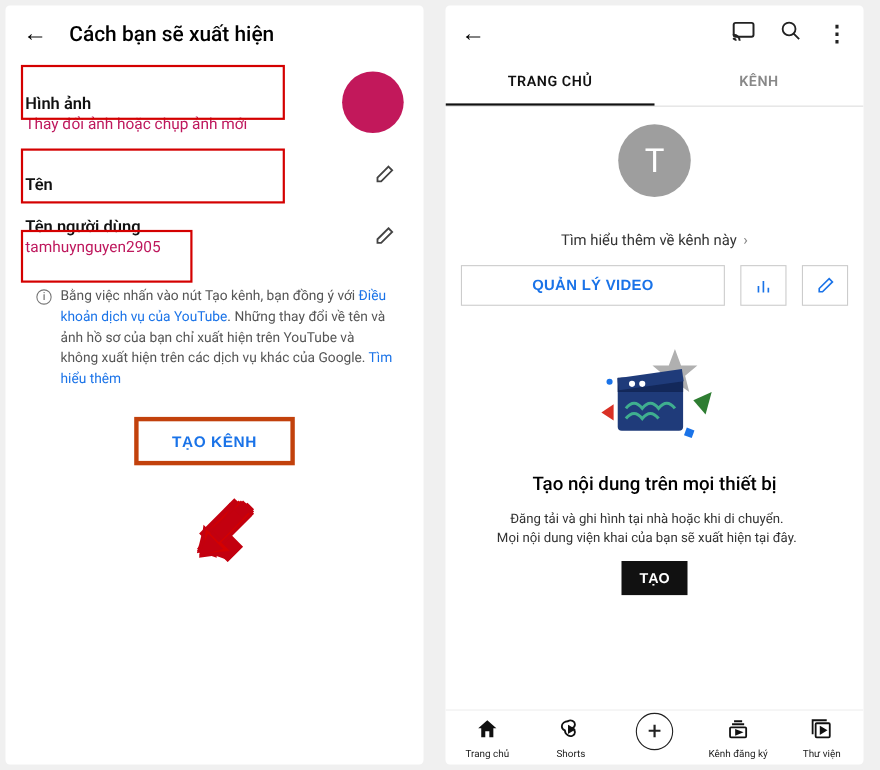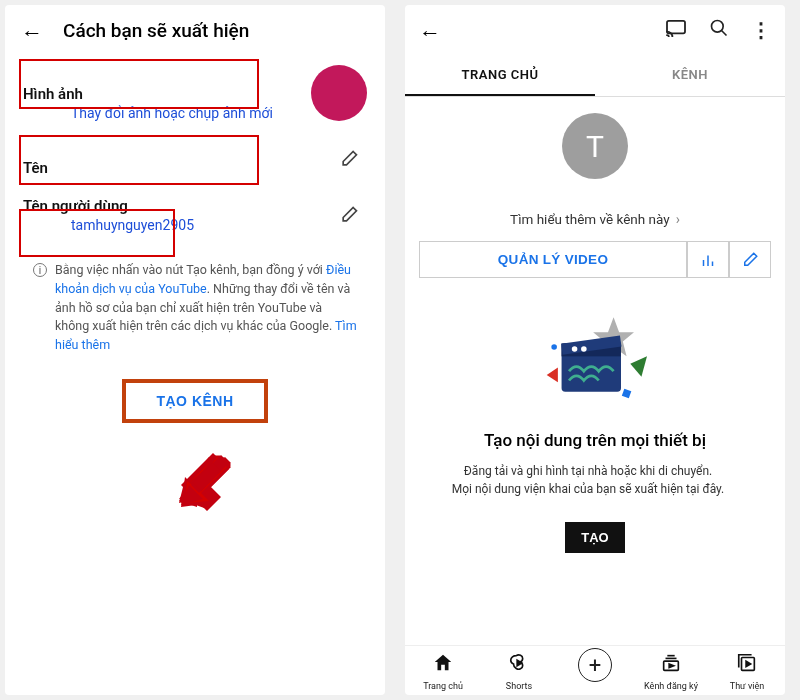--- a/index.html
+++ b/index.html
@@ -35,21 +35,21 @@
   .l-title { font-size: 19px; font-weight: 500; }
 
   .row {
     padding: 10px 18px;
     display: flex;
     align-items: flex-end;
     justify-content: space-between;
   }
   .row .texts { flex: 1; }
   .row .label { font-size: 15px; font-weight: 600; color: #111; }
-  .row .value { font-size: 14px; color: #1d4ed8; margin-top: 2px; margin-left: 48px; }
+  .row .value { font-size: 14px; color: #be185d; margin-top: 2px; }
   .redbox {
     border: 2px solid #d40000;
     position: absolute;
     pointer-events: none;
   }
   .rb1 { left: 14px; top: 54px; width: 240px; height: 50px; }
   .rb2 { left: 14px; top: 130px; width: 240px; height: 50px; }
   .rb3 { left: 14px; top: 204px; width: 156px; height: 48px; }
 
   .avatar-circle {
@@ -136,21 +136,21 @@
     text-align: center;
     font-size: 13.5px;
     color: #333;
     padding: 26px 0 14px 0;
     cursor: pointer;
   }
   .learn-row .chev { color: #888; margin-left: 6px; font-size: 14px; }
 
   .action-row {
     display: flex;
-    gap: 0;
+    gap: 14px;
     padding: 0 14px 18px 14px;
   }
   .manage-btn {
     flex: 1;
     border: 1px solid #ccc;
     background: #fff;
     color: #1a73e8;
     font-size: 13.5px;
     font-weight: 600;
     letter-spacing: 0.3px;
@@ -168,21 +168,21 @@
   }
 
   .illus { display: flex; justify-content: center; padding: 10px 0 8px 0; }
   .illus svg { width: 130px; height: 110px; }
 
   .promo-title { text-align: center; font-size: 17px; font-weight: 500; padding: 6px 20px; }
   .promo-sub  { text-align: center; font-size: 12px; color: #333; line-height: 1.5; padding: 6px 44px 12px 30px; }
 
   .black-btn {
     display: block;
-    margin: 12px auto;
+    margin: 0 auto;
     background: #111; color: #fff;
     border: none;
     font-size: 13px;
     font-weight: 600;
     padding: 8px 16px;
     cursor: pointer;
   }
 
   .bottom-nav {
     margin-top: auto;

